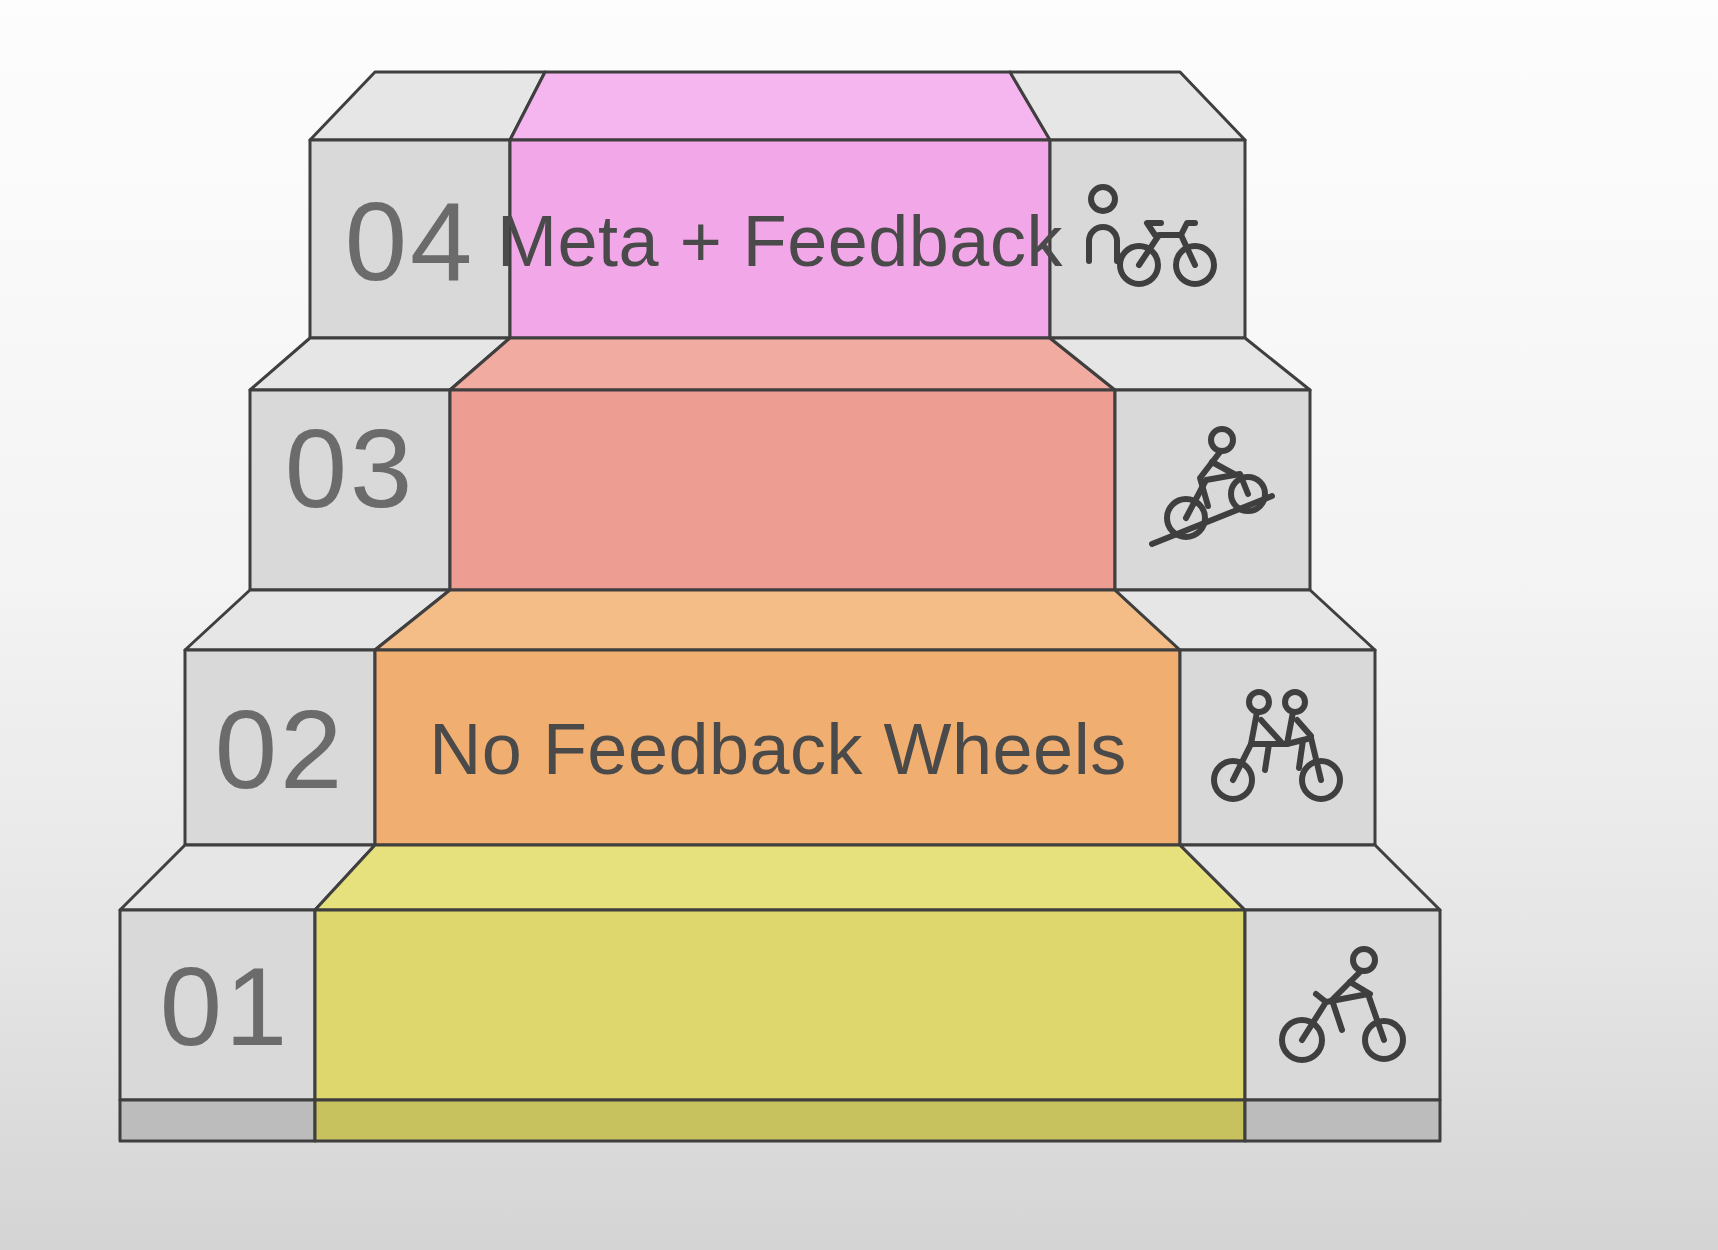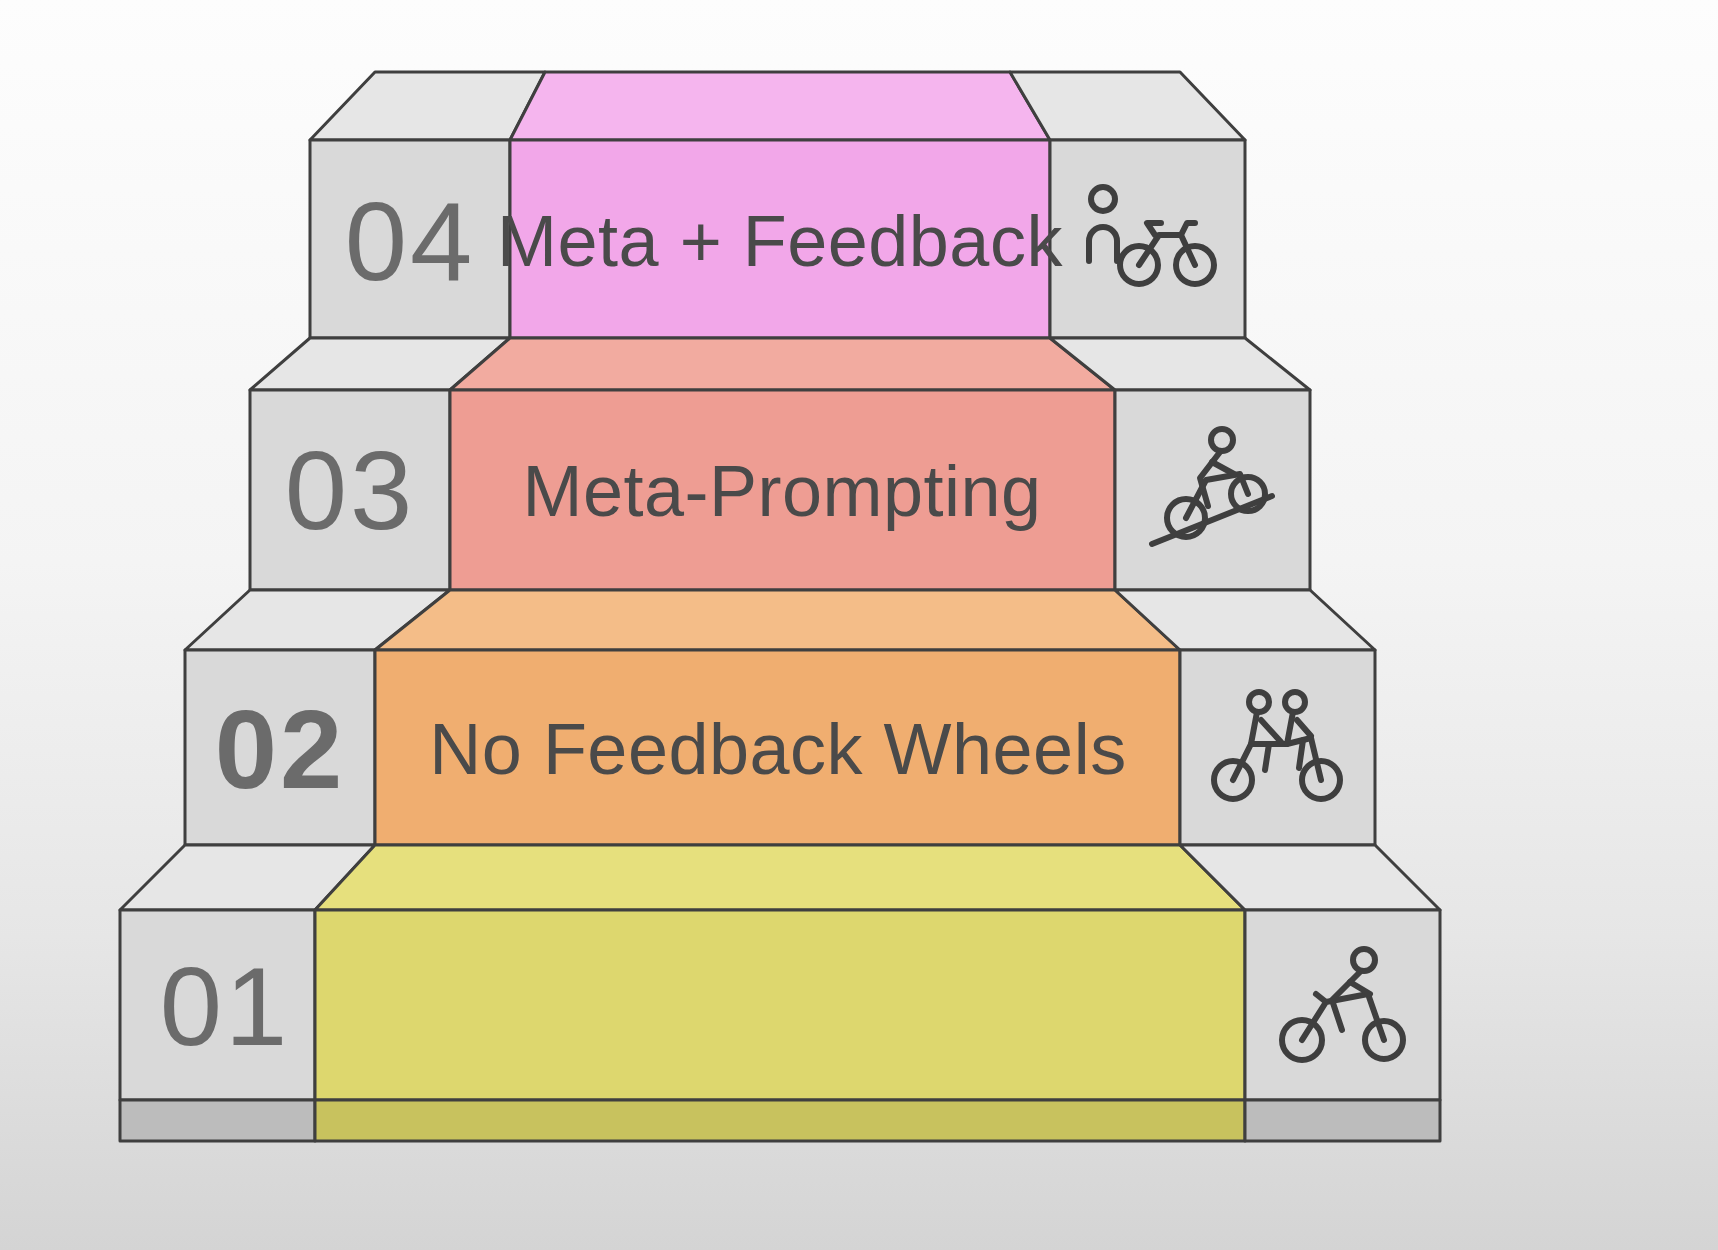--- a/index.html
+++ b/index.html
@@ -137,22 +137,21 @@
         <path d="M54 66 l-10 -8"></path>
       </g>
     </g>
   </svg>
 
   <div class="overlay">
 
     <div class="step-number" style="left:410px;  top:241px;">04</div>
     <div class="step-label" style="left:780px;  top:241px;">Meta + Feedback</div>
 
-    <div class="step-number" style="left:350px;  top:490px;text-align:right;">03</div>
-    <div class="step-label" style="left:782px;  top:491px;">Meta-Prompting</div>
+    <div class="step-number" style="left:350px;  top:468px;text-align:right;">03</div>
 
-    <div class="step-number" style="left:280px;  top:749px;font-weight:bold;">02</div>
+    <div class="step-number" style="left:280px;  top:749px;">02</div>
     <div class="step-label" style="left:778px;  top:749px;">No Feedback Wheels</div>
 
     <div class="step-number" style="left:225px;  top:1006px;">01</div>
 
   </div>
 </div>
 
 </body></html>

